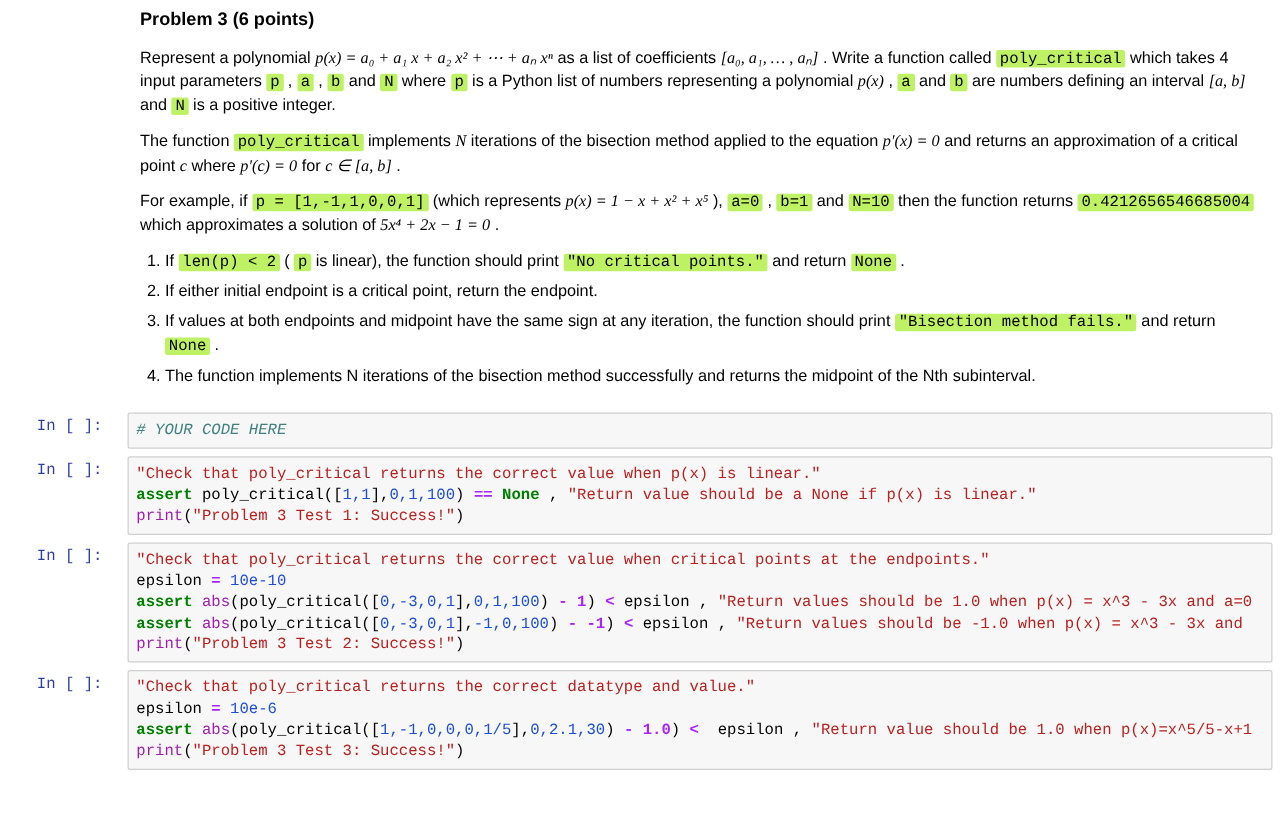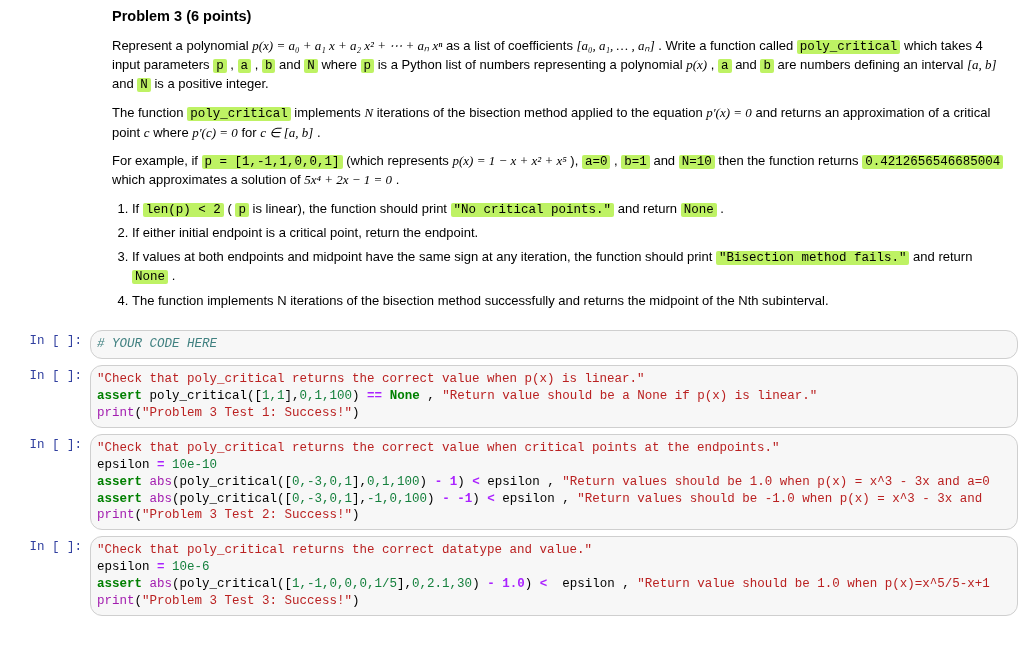--- a/index.html
+++ b/index.html
@@ -51,36 +51,37 @@
     padding: 4px 8px 0 0;
     font-family: Menlo, Monaco, Consolas, "Courier New", monospace;
     font-size: 12.5px;
     color: #303F9F;
     box-sizing: border-box;
   }
   .code-area {
     flex: 1 1 auto;
     border: 1px solid #cfcfcf;
     background: #f7f7f7;
-    border-radius: 12px;
+    border-radius: 2px;
     margin-right: 6px;
     padding: 5px 6px;
     font-family: Menlo, Monaco, Consolas, "Courier New", monospace;
     font-size: 12.5px;
     line-height: 1.35;
     white-space: pre;
     overflow: hidden;
     color: #000000;
+    margin-left: 12px;
   }
   
   .c-cmt  { color: #408080; font-style: italic; }
   .c-str  { color: #BA2121; }
   .c-kw   { color: #008000; font-weight: bold; }
   .c-bltn { color: #a21caf; }
-  .c-num  { color: #15803d; }
+  .c-num  { color: #1d4ed8; }
   .c-op   { color: #AA22FF; font-weight: bold; }
   .c-id   { color: #000000; }
   .c-const{ color: #008000; font-weight: bold; }
 </style>
 </head>
 <body>
 
 <div class="page">
 
   <div class="problem-text">

